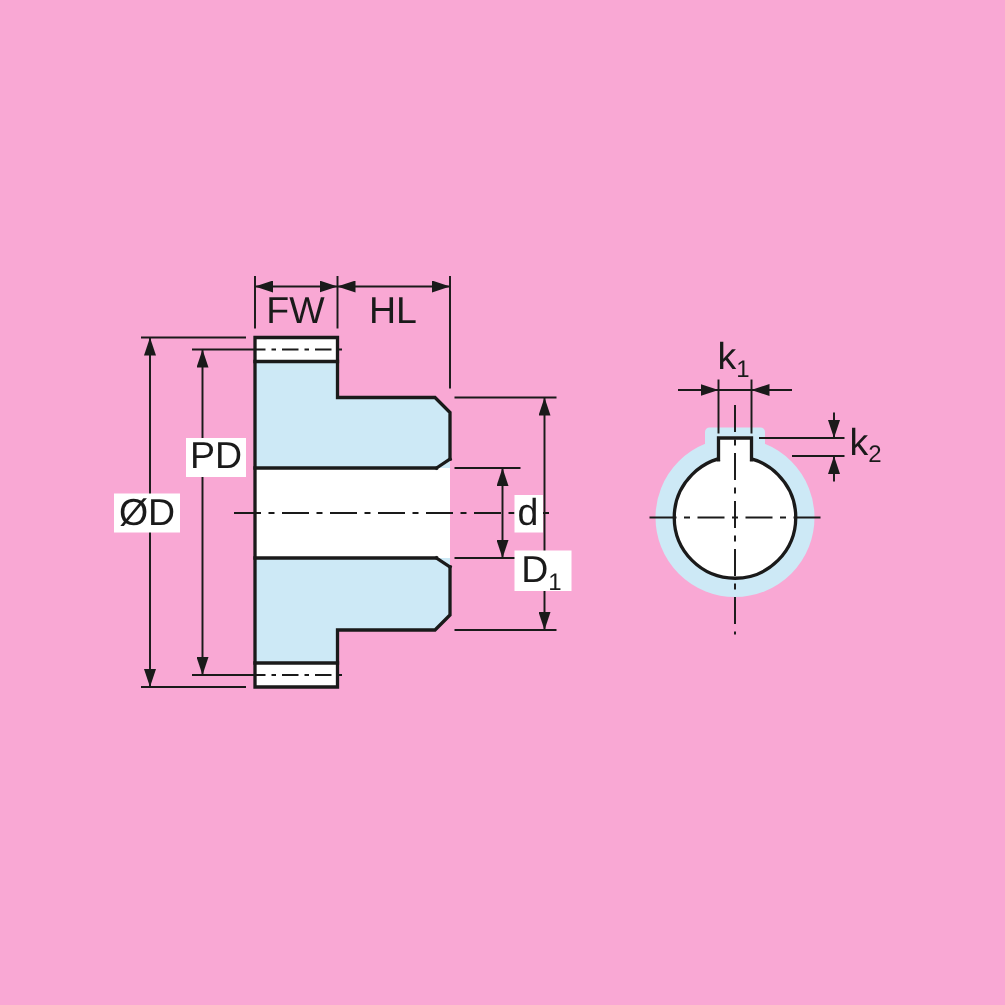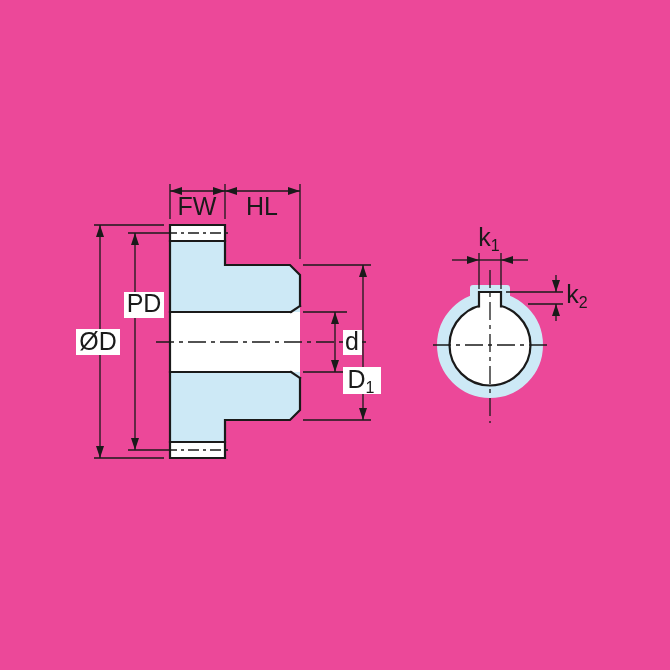--- a/index.html
+++ b/index.html
@@ -1,16 +1,16 @@
 <!DOCTYPE html>
 <html><head>
 <meta charset="utf-8">
 <style>
   html,body{margin:0;padding:0;background:#ffffff;}
-  .canvas{width:670px;height:670px;background:#ec4899;position:relative;overflow:hidden;}
+  .canvas{width:670px;height:670px;background:#f9a8d4;position:relative;overflow:hidden;}
   svg{display:block;}
   .dim-label{font-family:"Liberation Sans","DejaVu Sans",sans-serif;font-size:25px;}
   .dim-label-sub{font-size:16px;}
 </style>
 </head>
 <body>
 
 <div class="canvas">
 <svg width="670" height="670" viewBox="0 0 670 670">
   <defs>

